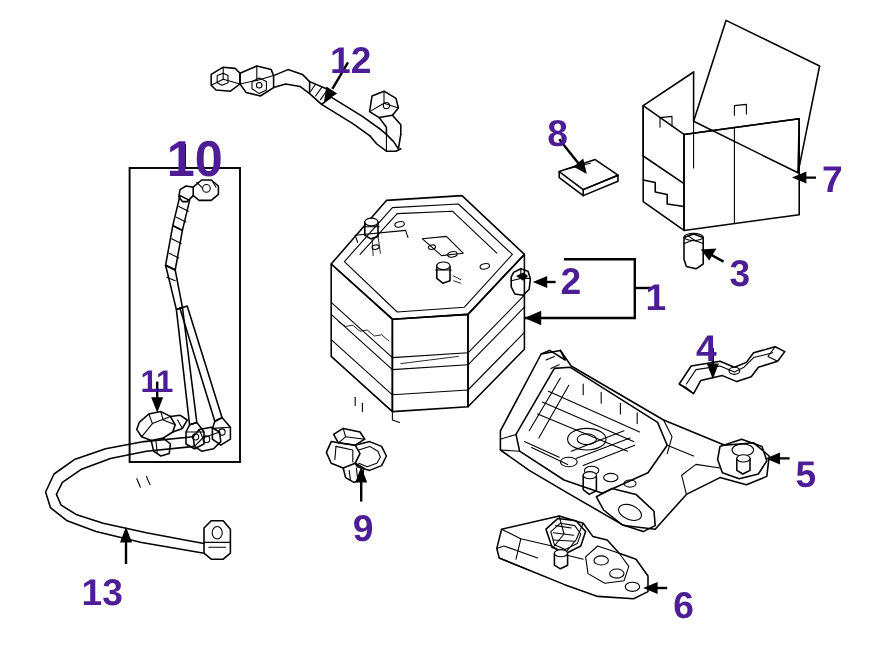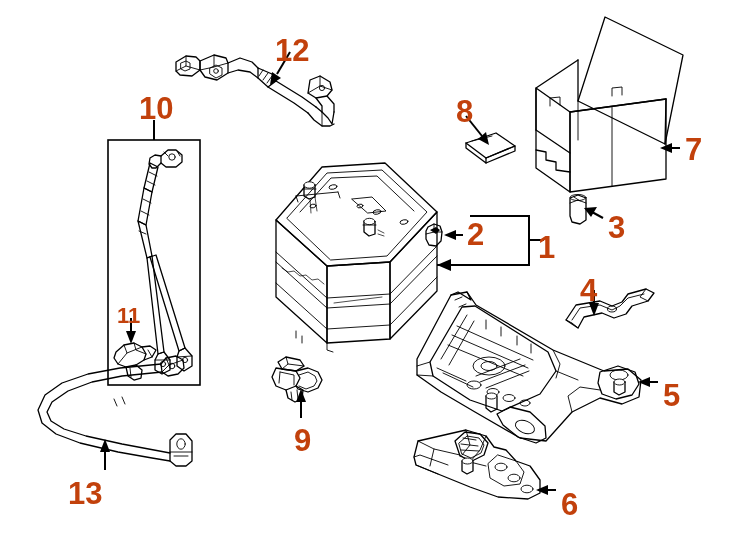--- a/index.html
+++ b/index.html
@@ -69,21 +69,21 @@
   }
   .callout-box {
     fill: none;
     stroke: #000000;
     stroke-width: 1.6;
   }
   .num-label {
     position: absolute;
     font-family: "Liberation Sans", sans-serif;
     font-weight: bold;
-    color: #c2410c;
+    color: #4c1d95;
     line-height: 1;
     white-space: nowrap;
     -webkit-user-select: none;
     user-select: none;
   }
 </style>
 </head>
 <body>
 
 <div id="diagram-root">
@@ -481,21 +481,21 @@
   <div class="num-label" style="left:663px; top:380px; font-size:31px;">5</div>
 
   <div class="num-label" style="left:561px; top:489px; font-size:31px;">6</div>
 
   <div class="num-label" style="left:685px; top:134px; font-size:31px;">7</div>
 
   <div class="num-label" style="left:456px; top:96px; font-size:31px;">8</div>
 
   <div class="num-label" style="left:294px; top:425px; font-size:31px;">9</div>
 
-  <div class="num-label" style="left:139px; top:93px; font-size:31px;">10</div>
-
-  <div class="num-label" style="left:117px; top:305px; font-size:22px;">11</div>
+  <div class="num-label" style="left:139px; top:112px; font-size:42px;">10</div>
+
+  <div class="num-label" style="left:117px; top:305px; font-size:26px;">11</div>
 
   <div class="num-label" style="left:275px; top:35px; font-size:31px;">12</div>
 
   <div class="num-label" style="left:68px; top:478px; font-size:31px;">13</div>
 
 </div>
 
 </body></html>

